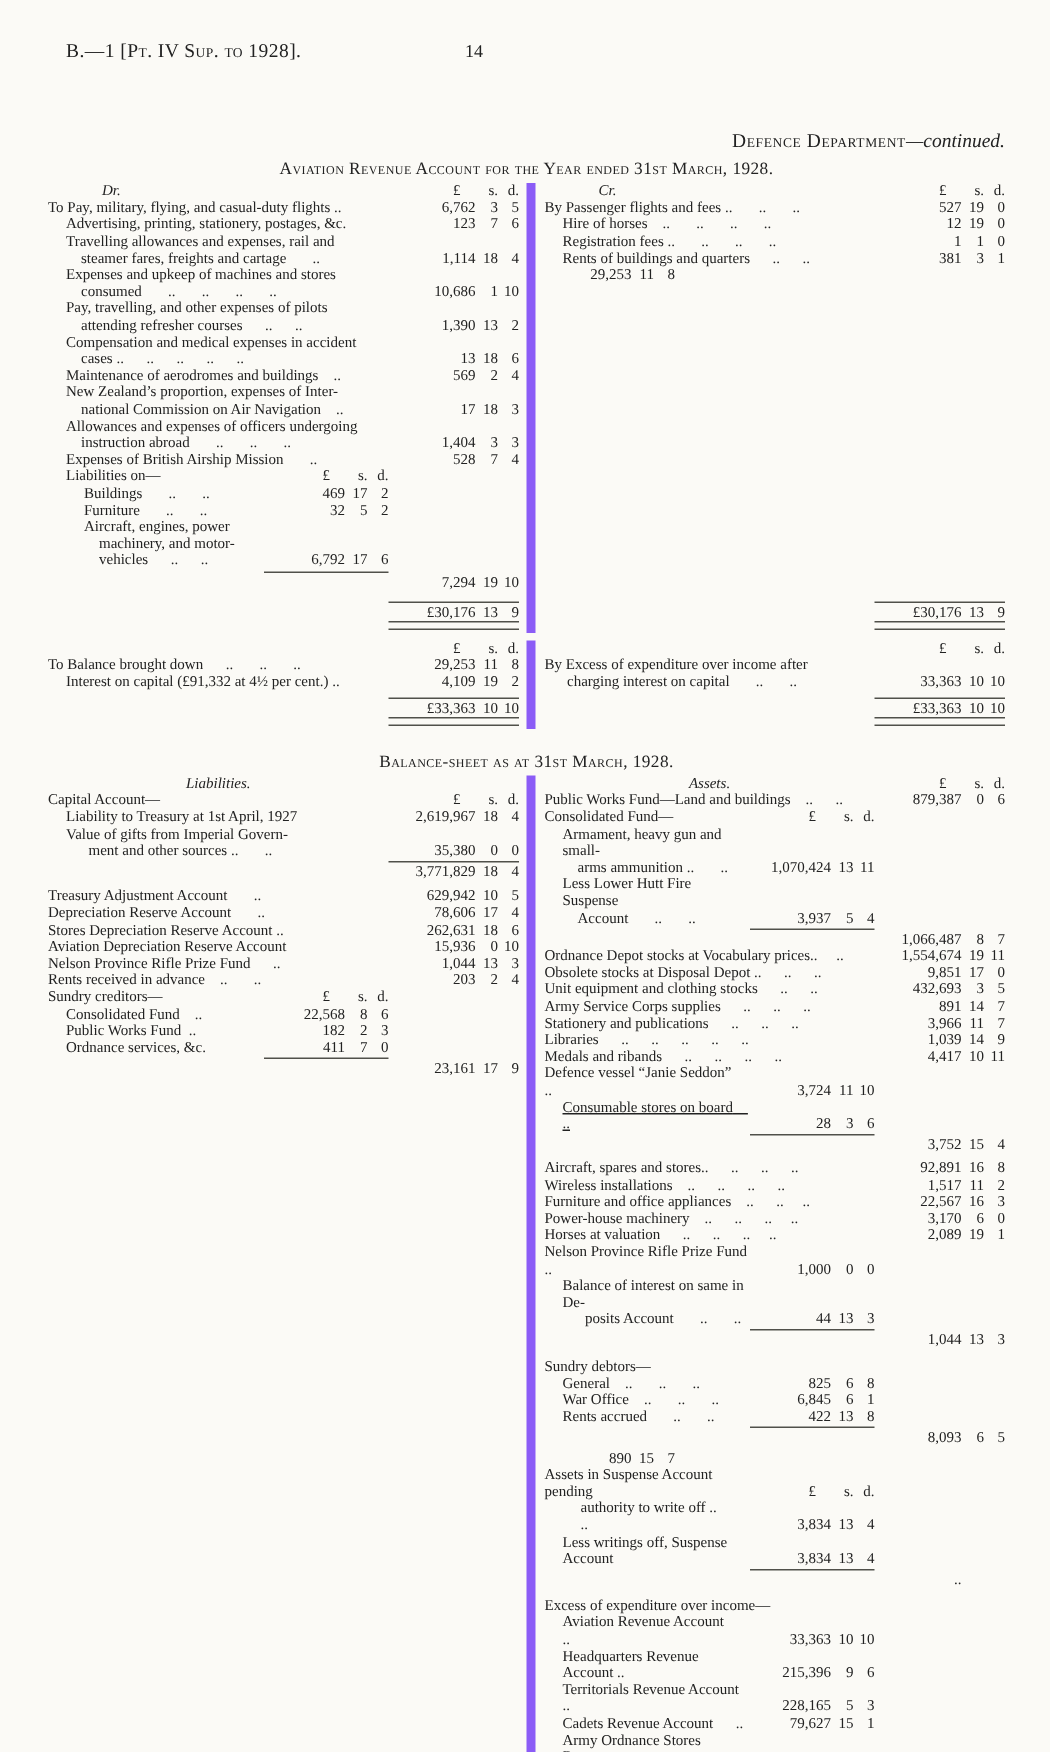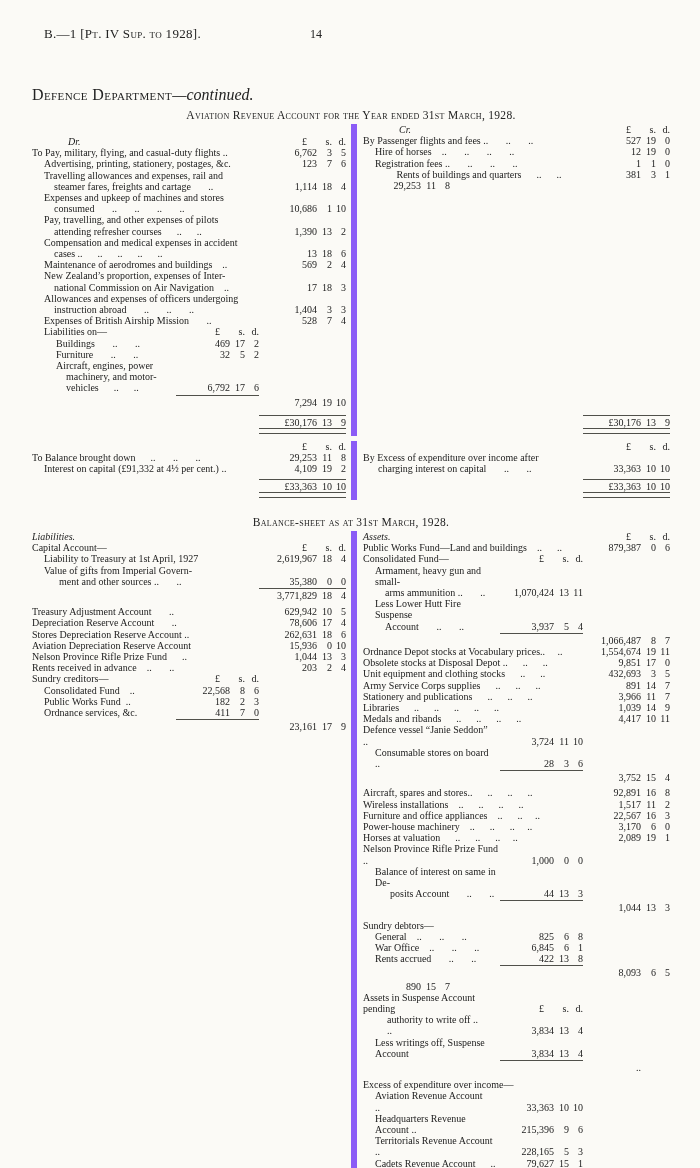--- a/index.html
+++ b/index.html
@@ -7,37 +7,37 @@
     width:700px;height:1168px;
     background:#fbfaf6;
     font-family:"Liberation Serif","DejaVu Serif",serif;
     color:#222;
     -webkit-font-smoothing:antialiased;
   }
   .sheet{box-sizing:border-box;width:700px;height:1168px;padding:26px 30px 0 32px;position:relative;}
   .pagehead{position:relative;height:20px;margin-bottom:8px;font-size:13px;}
   .doc-ref{position:absolute;left:12px;top:0;font-variant:small-caps;letter-spacing:.3px;}
   .pageno{position:absolute;left:278px;top:1px;font-size:12px;}
-  .dept-title{text-align:left;font-size:16px;font-variant:small-caps;letter-spacing:.4px;margin-top:40px;}
+  .dept-title{text-align:right;font-size:13px;font-variant:small-caps;letter-spacing:.4px;margin-top:40px;}
   .dept-title .sfx{font-variant:normal;font-style:italic;letter-spacing:0;}
   .acct-title{text-align:center;font-size:11.5px;font-variant:small-caps;letter-spacing:.3px;margin:5px 0 3px;}
   .bs-title{text-align:center;font-size:11.5px;font-variant:small-caps;letter-spacing:.3px;margin:16px 0 3px;}
 
   .account{width:100%;}
   .acct-section{display:flex;align-items:stretch;}
   .acct-section + .acct-section{margin-top:5px;}
   .col{width:50%;box-sizing:border-box;display:flex;flex-direction:column;}
   .col.left{padding-right:5px;}
   .col.right{border-left:6px solid #8b5cf6;padding-left:6px;}
 
   .row{display:flex;align-items:flex-end;font-size:10px;line-height:11.2px;}
   .spacer{flex:0 0 auto;}
   .desc{flex:1 1 auto;min-width:0;white-space:pre-wrap;}
   .desc.it{font-style:italic;}
-  .desc.ctr{text-align:left;}
+  .desc.ctr{text-align:center;}
   .grp{display:flex;flex:0 0 auto;}
   .grp .a{width:54px;text-align:right;box-sizing:border-box;}
   .grp .s{width:15px;text-align:right;}
   .grp .d{width:14px;text-align:right;}
   .grp.main .a{width:58px;}
   .grp.hdr .a{padding-right:10px;}
   .rule{flex:0 0 auto;height:1px;background:#50504a;}
   .rule.sub{width:83px;margin:1px 87px 1px auto;}
   .rule.main{width:87px;margin:1px 0 1px auto;}
   .rule.main2{width:87px;height:4px;background:none;border-top:1px solid #50504a;border-bottom:1px solid #50504a;margin:0 0 2px auto;}
@@ -53,21 +53,21 @@
   </div>
 
   <div class="dept-title"><span>Defence Department</span><span class="sfx">—continued.</span></div>
 
   <div class="acct-title">Aviation Revenue Account for the Year ended 31st March, 1928.</div>
 
   <div class="account" id="rev-account">
       <div class="acct-section">
         <div class="col left">
           <div class="row">
-            <span class="desc it" style="padding-left: 36px; margin-top: 12px;">Dr.</span>
+            <span class="desc it" style="padding-left: 36px;">Dr.</span>
             <span class="grp main hdr">
               <span class="a">£</span>
               <span class="s">s.</span>
               <span class="d">d.</span>
             </span>
           </div>
           <div class="row">
             <span class="desc">To Pay, military, flying, and casual-duty flights ..</span>
             <span class="grp main">
               <span class="a">6,762</span>
@@ -255,21 +255,21 @@
           </div>
           <div class="row">
             <span class="desc" style="padding-left: 12px;">Registration fees ..       ..       ..       ..</span>
             <span class="grp main">
               <span class="a">1</span>
               <span class="s">1</span>
               <span class="d">0</span>
             </span>
           </div>
           <div class="row">
-            <span class="desc" style="padding-left: 12px; text-align: center;">Rents of buildings and quarters      ..      ..</span>
+            <span class="desc" style="padding-left: 12px;">Rents of buildings and quarters      ..      ..</span>
             <span class="grp main">
               <span class="a">381</span>
               <span class="s">3</span>
               <span class="d">1</span>
             </span>
           </div>
           <div class="row">
             <span class="grp main">
               <span class="a">29,253</span>
               <span class="s">11</span>
@@ -657,21 +657,21 @@
               <span class="s">11</span>
               <span class="d">10</span>
             </span>
             <span class="grp main">
               <span class="a"></span>
               <span class="s"></span>
               <span class="d"></span>
             </span>
           </div>
           <div class="row">
-            <span class="desc" style="padding-left: 12px;">Consumable stores on board    ..</span>
+            <span class="desc" style="padding-left: 12px; text-decoration: underline;">Consumable stores on board    ..</span>
             <span class="grp sub">
               <span class="a">28</span>
               <span class="s">3</span>
               <span class="d">6</span>
             </span>
             <span class="grp main">
               <span class="a"></span>
               <span class="s"></span>
               <span class="d"></span>
             </span>

